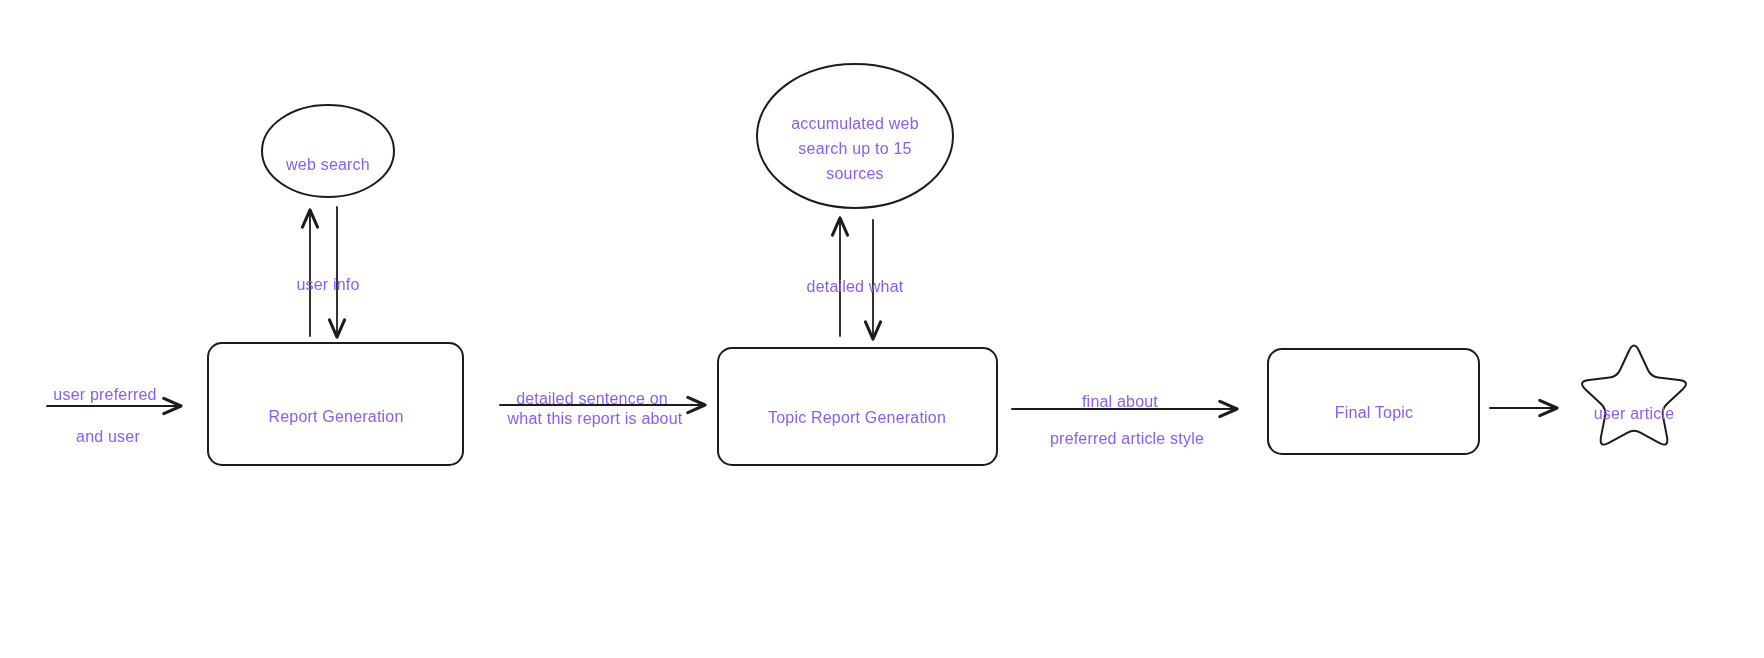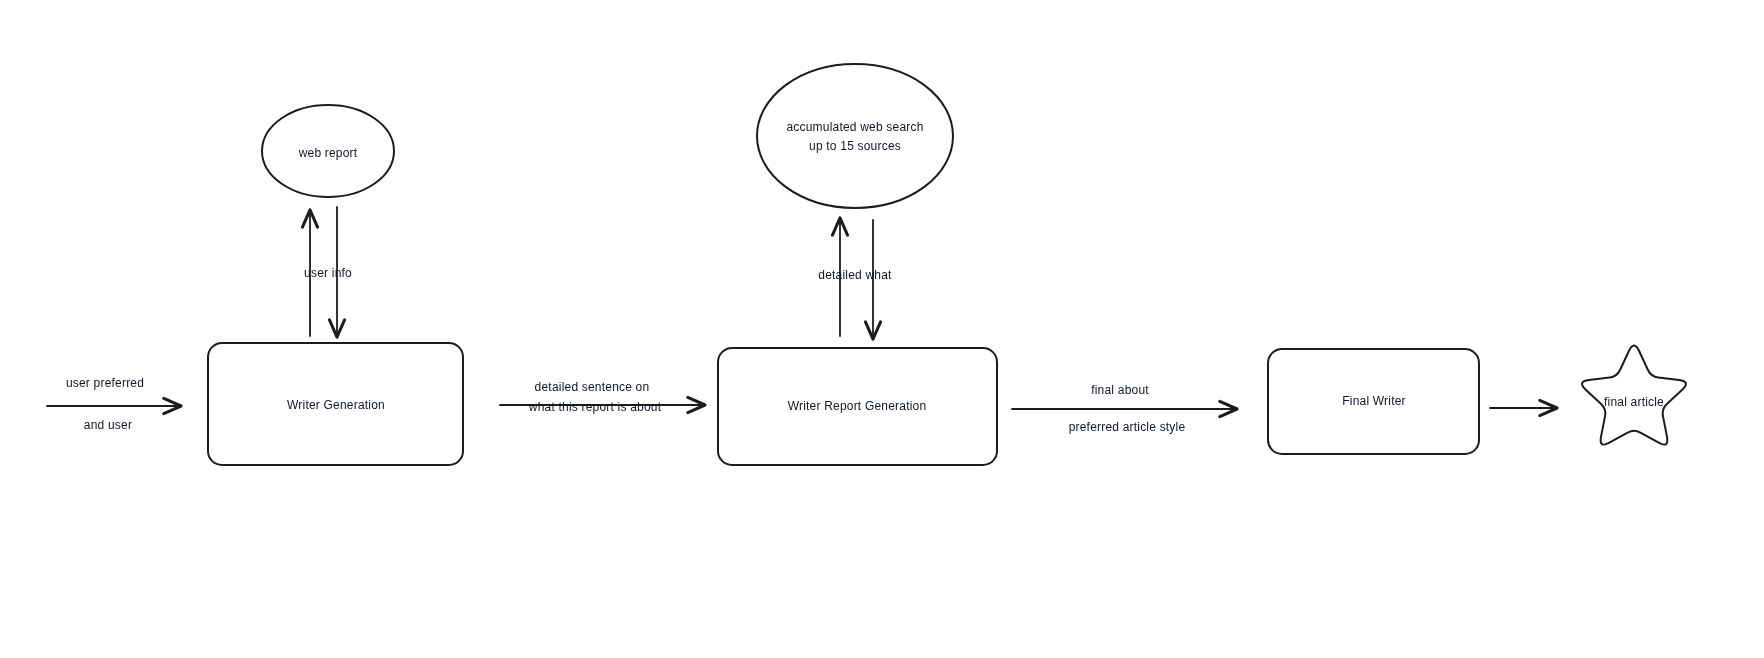--- a/index.html
+++ b/index.html
@@ -9,26 +9,27 @@
     background:#ffffff;
     font-family:"Liberation Sans","DejaVu Sans",sans-serif;
     overflow:hidden;
   }
   .layer{position:absolute;left:0;top:0;}
   .shape{stroke:var(--stroke,#1c1c1c);fill:#ffffff;stroke-width:2;}
   .edge{stroke:var(--stroke,#1c1c1c);fill:none;stroke-width:1.8;stroke-linecap:round;}
   .lbl{
     position:absolute;
     transform:translate(-50%,-50%);
-    font-size:12px;
+    font-size:16px;
     line-height:1.25;
-    color:#0f172a;
+    color:#8b5cf6;
     white-space:nowrap;
     text-align:center;
     letter-spacing:.2px;
+    margin-top:12px;
   }
   .lbl.wrap{white-space:normal;line-height:1.55;}
 </style>
 </head>
 <body>
 
 <div class="canvas">
 
   <svg class="layer" width="1764" height="658" viewBox="0 0 1764 658">
     <defs>
@@ -47,31 +48,31 @@
     <line class="edge" x1="47" y1="406" x2="180" y2="406" marker-end="url(#arrow)"></line>
     <line class="edge" x1="310" y1="336" x2="310" y2="211" marker-end="url(#arrow)"></line>
     <line class="edge" x1="337" y1="207" x2="337" y2="336" marker-end="url(#arrow)"></line>
     <line class="edge" x1="500" y1="405" x2="704" y2="405" marker-end="url(#arrow)"></line>
     <line class="edge" x1="840" y1="336" x2="840" y2="219" marker-end="url(#arrow)"></line>
     <line class="edge" x1="873" y1="220" x2="873" y2="338" marker-end="url(#arrow)"></line>
     <line class="edge" x1="1012" y1="409" x2="1236" y2="409" marker-end="url(#arrow)"></line>
     <line class="edge" x1="1490" y1="408" x2="1556" y2="408" marker-end="url(#arrow)"></line>
   </svg>
 
-  <div class="lbl" style="left:328px;top:153px;">web report</div>
+  <div class="lbl" style="left:328px;top:153px;">web search</div>
 
   <div class="lbl wrap" style="left:855px;top:137px;width:150px;">accumulated web search up to 15 sources</div>
 
-  <div class="lbl" style="left:336px;top:405px;">Writer Generation</div>
+  <div class="lbl" style="left:336px;top:405px;">Report Generation</div>
 
-  <div class="lbl" style="left:857px;top:406px;">Writer Report Generation</div>
+  <div class="lbl" style="left:857px;top:406px;">Topic Report Generation</div>
 
-  <div class="lbl" style="left:1374px;top:401px;">Final Writer</div>
+  <div class="lbl" style="left:1374px;top:401px;">Final Topic</div>
 
-  <div class="lbl" style="left:1634px;top:402px;">final article</div>
+  <div class="lbl" style="left:1634px;top:402px;">user article</div>
 
   <div class="lbl" style="left:105px;top:383px;">user preferred</div>
   <div class="lbl" style="left:108px;top:425px;">and user</div>
 
   <div class="lbl" style="left:328px;top:273px;">user info</div>
 
   <div class="lbl" style="left:592px;top:387px;">detailed sentence on</div>
   <div class="lbl" style="left:595px;top:407px;text-align:center;">what this report is about</div>
 
   <div class="lbl" style="left:855px;top:275px;">detailed what</div>

